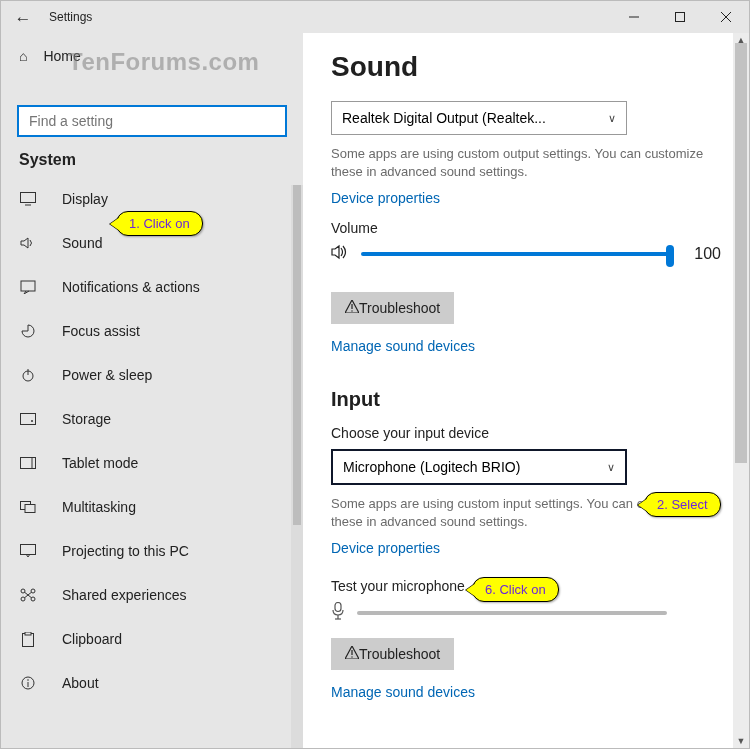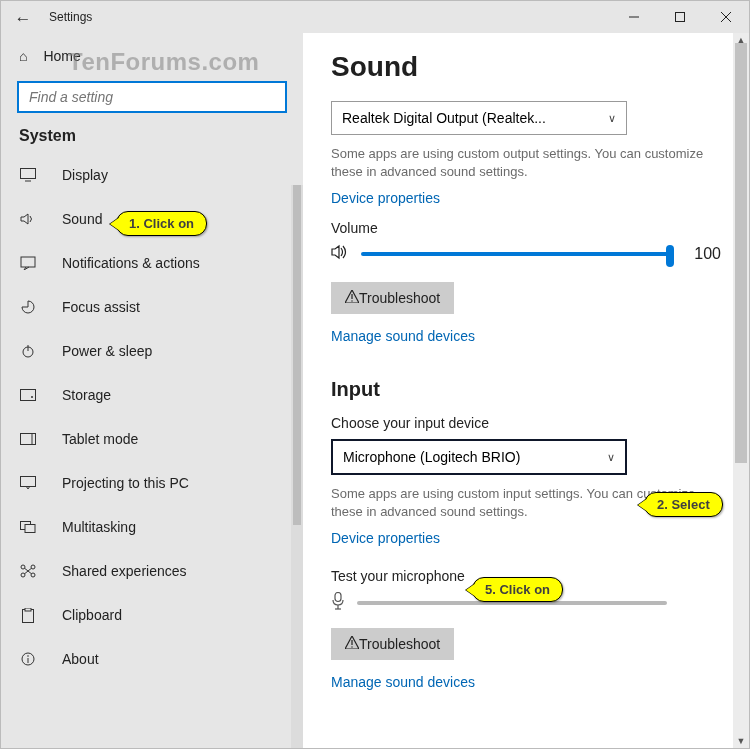--- a/index.html
+++ b/index.html
@@ -8,49 +8,49 @@
   .window { display: flex; flex-direction: column; width: 100%; height: 100%; border: 1px solid #bbb; }
   .titlebar { height: 32px; display: flex; align-items: center; background: #e6e6e6; position: relative; }
   .back { width: 44px; text-align: center; font-size: 17px; color: #333; cursor: default; }
   .title { font-size: 12px; color: #222; padding-left: 4px; }
   .winbtns { margin-left: auto; display: flex; height: 100%; }
   .winbtn { width: 46px; display: flex; align-items: center; justify-content: center; font-size: 11px; color: #222; }
   .body { flex: 1; display: flex; overflow: hidden; }
   .sidebar { width: 302px; background: #e6e6e6; display: flex; flex-direction: column; position: relative; padding-top: 4px; }
   .home { display: flex; align-items: center; height: 38px; padding-left: 18px; gap: 16px; font-size: 14px; color: #222; }
   .searchwrap { padding: 6px 16px 10px 16px; }
-  .search { width: 100%; height: 32px; border: 2px solid #0078d7; background: #fff; padding: 0 10px; font-size: 14px; font-style: italic; color: #666; outline: none; }
+  .search { width: 100%; height: 32px; border: 2px solid #0078d7; background: #fff; padding: 0 10px; font-size: 14px; color: #666; outline: none; margin-top: 24px; }
   .group { padding: 4px 18px 8px; font-size: 16px; font-weight: 600; color: #222; }
   .navlist { flex: 1; overflow: hidden; position: relative; }
   .navitem { display: flex; align-items: center; height: 44px; padding-left: 18px; gap: 25px; font-size: 14px; color: #222; cursor: default; }
   .navitem .ic { width: 18px; text-align: center; font-size: 15px; color: #333; }
   .navitem .ic svg { display: block; margin: 0 auto; }
   .sidescroll { position: absolute; right: 0; top: 152px; width: 12px; bottom: 0; background: #dcdcdc; }
   .sidethumb { position: absolute; left: 2px; right: 2px; top: 0; height: 340px; background: #bdbdbd; }
   .content { flex: 1; background: #fff; position: relative; overflow: hidden; padding: 0 28px 0 28px; }
   .cscroll { position: absolute; right: 0; top: 0; bottom: 0; width: 16px; background: #f0f0f0; }
   .cfill { position: absolute; left:0; right:0; top:0; bottom:0; background:#ececec; }
   .cthumb { position: absolute; left: 2px; right: 2px; top: 10px; height: 420px; background: #c2c2c2; }
   .carrow { position: absolute; left: 0; right: 0; text-align: center; font-size: 9px; color: #555; }
   .h1 { font-size: 28px; font-weight: 600; color: #202020; margin: 18px 0 18px; }
   .h2 { font-size: 20px; font-weight: 600; color: #202020; margin: 20px 0 14px; }
   .label { font-size: 14px; color: #222; margin-bottom: 8px; }
   .select { width: 296px; height: 32px; border: 1px solid #999; background: #fff; display: flex; align-items: center; padding: 16px 10px; font-size: 14px; justify-content: space-between; }
   .select.thick { border: 2px solid #0f172a; }
   .desc { font-size: 13px; color: #6b6b6b; margin: 10px 0 6px; max-width: 390px; line-height: 1.35; }
   .link { font-size: 14px; color: #0066b4; margin: 4px 0 14px; display: inline-block; }
-  .volrow { display: flex; align-items: center; gap: 12px; margin: 8px 0 18px; }
+  .volrow { display: flex; align-items: center; gap: 12px; margin: 8px 0 28px; }
   .volic { font-size: 16px; color: #222; }
   .slider { flex: 1; max-width: 310px; height: 4px; background: #0078d7; position: relative; border-radius: 2px; }
   .thumb { position: absolute; right: -4px; top: -7px; width: 8px; height: 22px; background: #0078d7; border-radius: 4px; }
   .volval { font-size: 16px; color: #222; padding-left: 12px; }
   .btn { display: inline-flex; align-items: center; gap: 0; height: 32px; padding: 0 14px; background: #ccc; font-size: 14px; color: #222; border: none; }
   .testrow { display: flex; align-items: center; gap: 12px; margin: 6px 0 14px; }
   .testbar { flex: 1; max-width: 310px; height: 4px; background: #b8b8b8; border-radius: 2px; }
-  .callout { position: absolute; background: #ffff00; border: 1px solid #000; border-radius: 12px; padding: 4px 12px; font-size: 13px; font-weight: 700; color: #404040; box-shadow: 1px 1px 2px rgba(0,0,0,0.3); white-space: nowrap; }
+  .callout { position: absolute; background: #ffff00; border: 1px solid #000; border-radius: 12px; padding: 4px 12px; font-size: 13px; font-weight: 400; color: #6d28d9; box-shadow: 1px 1px 2px rgba(0,0,0,0.3); white-space: nowrap; }
   .callout.left::before { content: ""; position: absolute; left: -14px; top: 50%; transform: translateY(-50%); border: 7px solid transparent; border-right: 10px solid #ffff00; filter: drop-shadow(-1px 0 0 #000); }
   .watermark { position: absolute; top: 48px; left: 68px; font-size: 24px; font-weight: 600; color: rgba(130,130,130,0.55); letter-spacing: 0.5px; pointer-events: none; z-index: 50; }
   .chev { font-size: 11px; color: #444; }
 </style>
 </head>
 <body>
 
 <div class="window">
   <div class="titlebar">
     <div class="back">←</div>
@@ -144,35 +144,35 @@
           <span class="ic">
             <svg width="16" height="12">
                 <rect x="0.5" y="0.5" width="15" height="11" fill="none" stroke="#333" stroke-width="1"></rect>
                 <line x1="12" y1="0" x2="12" y2="12" stroke="#333" stroke-width="1"></line>
               </svg>
           </span>
           <span>Tablet mode</span>
         </div>
         <div class="navitem">
           <span class="ic">
-            <svg width="16" height="14">
-                <rect x="0.5" y="0.5" width="15" height="10" fill="none" stroke="#333" stroke-width="1"></rect>
-                <path d="M6 10 L8 13 L10 10" fill="none" stroke="#333" stroke-width="1"></path>
-              </svg>
-          </span>
-          <span>Projecting to this PC</span>
-        </div>
-        <div class="navitem">
-          <span class="ic">
             <svg width="16" height="12">
                 <rect x="0.5" y="0.5" width="10" height="8" fill="none" stroke="#333" stroke-width="1"></rect>
                 <rect x="5" y="3.5" width="10" height="8" fill="#e6e6e6" stroke="#333" stroke-width="1"></rect>
               </svg>
           </span>
           <span>Multitasking</span>
+        </div>
+        <div class="navitem">
+          <span class="ic">
+            <svg width="16" height="14">
+                <rect x="0.5" y="0.5" width="15" height="10" fill="none" stroke="#333" stroke-width="1"></rect>
+                <path d="M6 10 L8 13 L10 10" fill="none" stroke="#333" stroke-width="1"></path>
+              </svg>
+          </span>
+          <span>Projecting to this PC</span>
         </div>
         <div class="navitem">
           <span class="ic">
             <svg width="16" height="14">
                 <line x1="3" y1="3" x2="13" y2="11" stroke="#333" stroke-width="1"></line>
                 <line x1="3" y1="11" x2="13" y2="3" stroke="#333" stroke-width="1"></line>
                 <circle cx="3" cy="3" r="2" fill="#e6e6e6" stroke="#333"></circle>
                 <circle cx="13" cy="3" r="2" fill="#e6e6e6" stroke="#333"></circle>
                 <circle cx="3" cy="11" r="2" fill="#e6e6e6" stroke="#333"></circle>
                 <circle cx="13" cy="11" r="2" fill="#e6e6e6" stroke="#333"></circle>
@@ -284,13 +284,13 @@
         <div class="carrow" style="bottom:2px">▼</div>
       </div>
     </div>
   </div>
 </div>
 
 <div class="watermark">TenForums.com</div>
 
 <div class="callout left" style="top:211px; left:116px;">1. Click on</div>
 <div class="callout left" style="top:492px; left:644px;">2. Select</div>
-<div class="callout left" style="top:577px; left:472px;">5. Click on</div>
+<div class="callout left" style="top:577px; left:472px;">6. Click on</div>
 
 </body></html>

